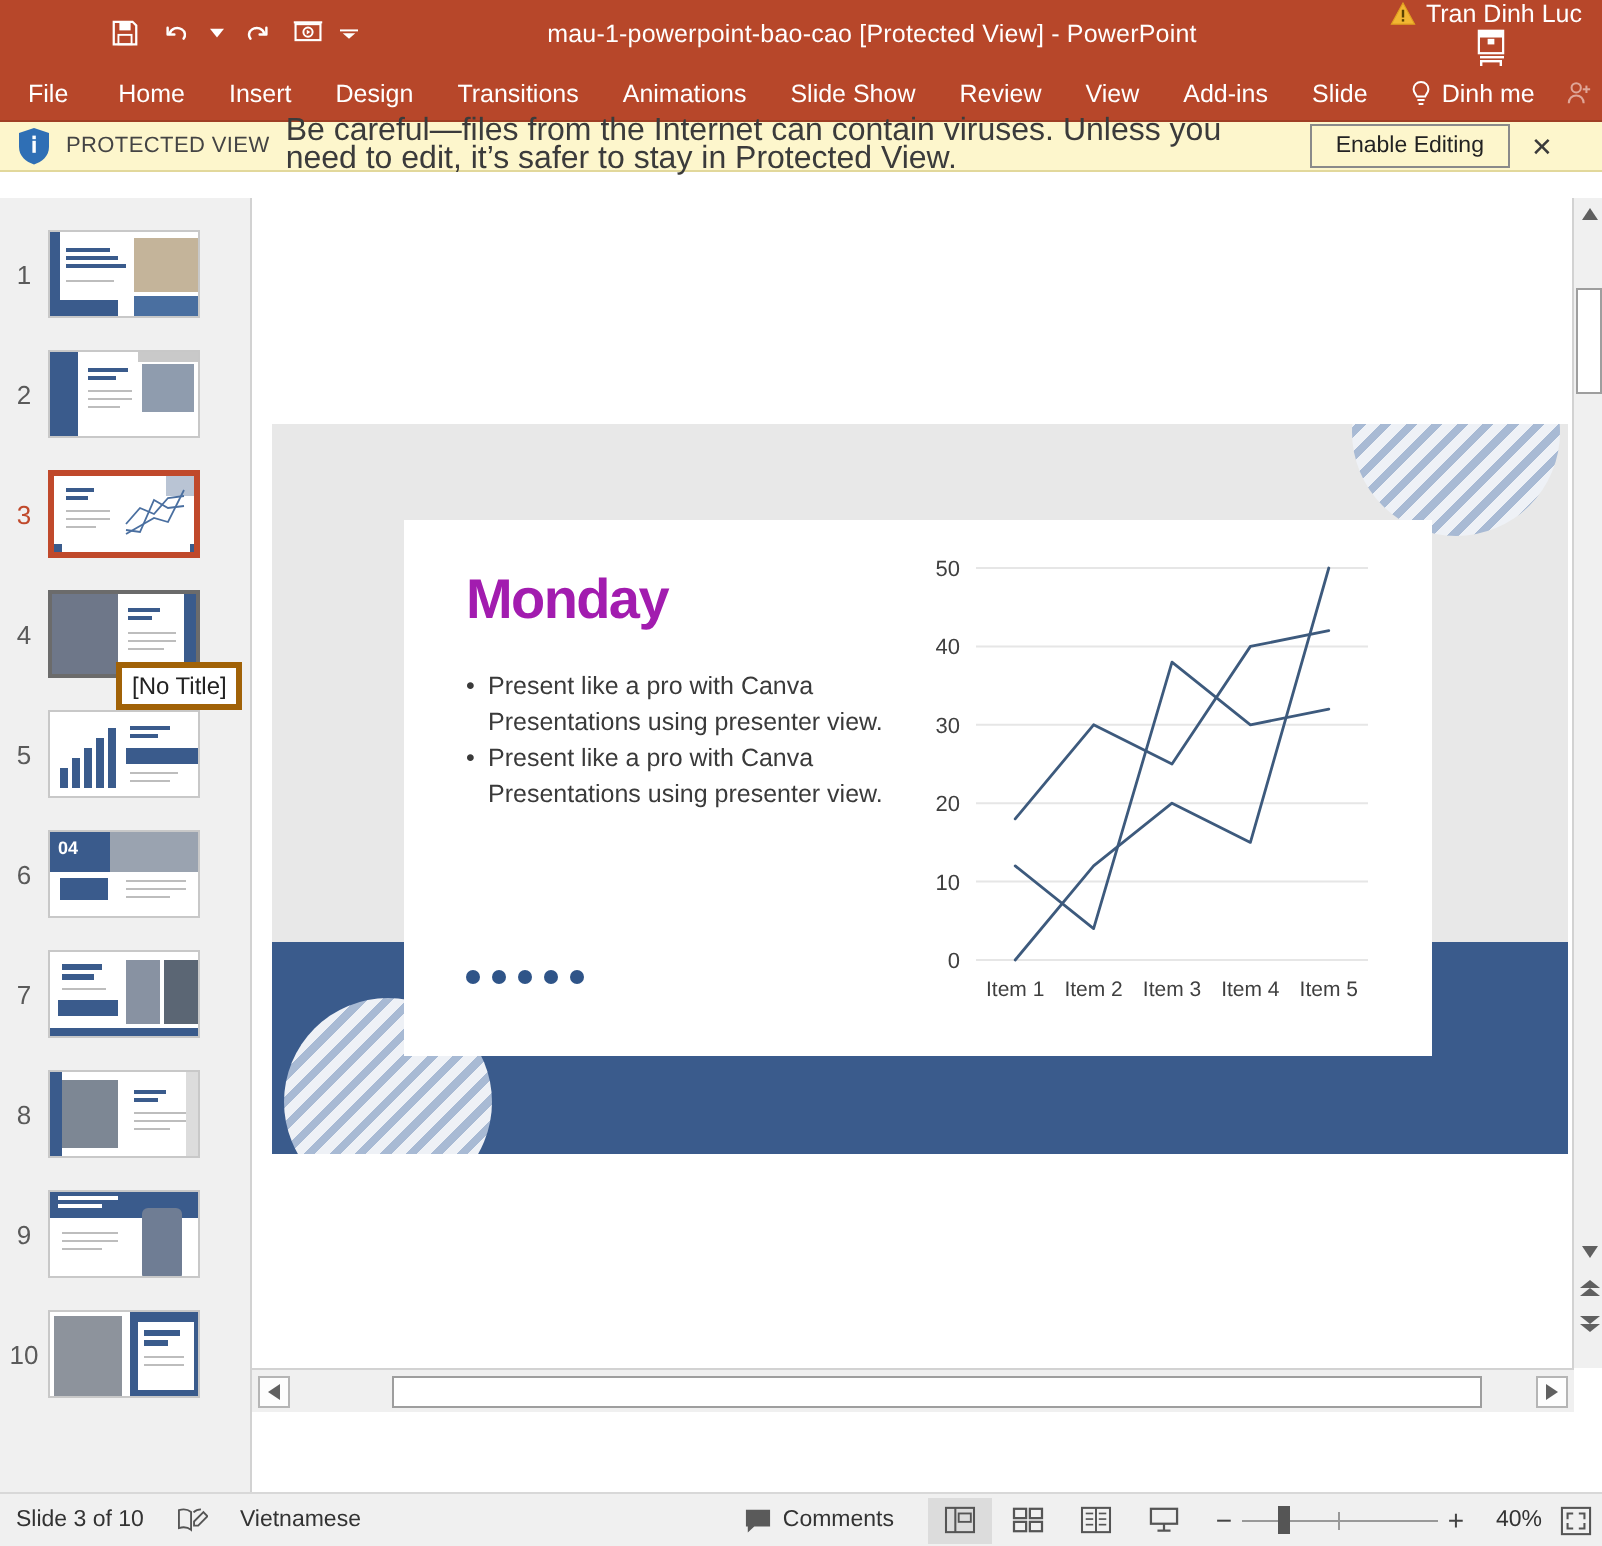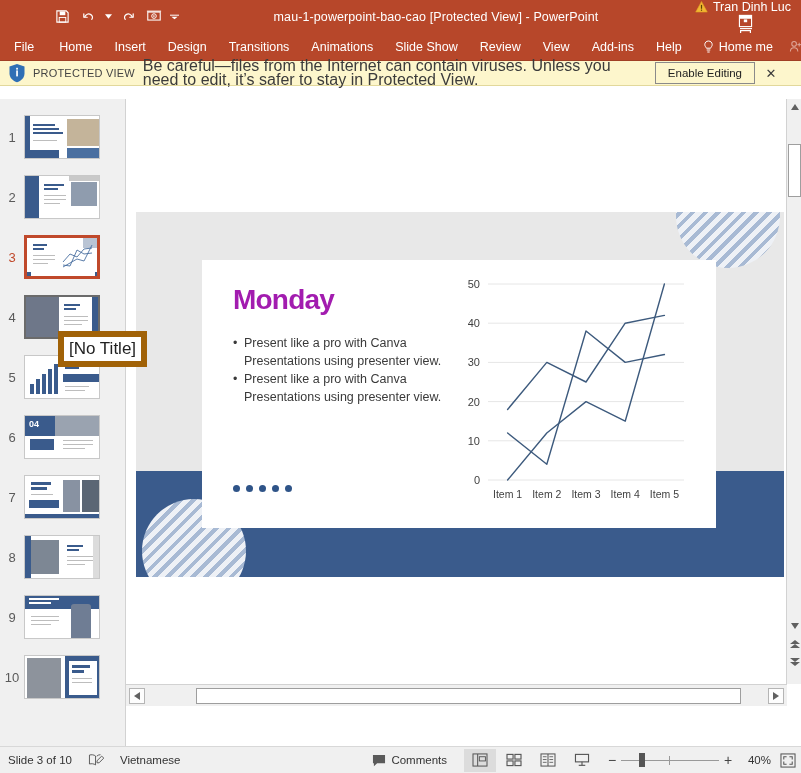--- a/index.html
+++ b/index.html
@@ -135,22 +135,22 @@
   .mb { position: absolute; background: #3a5b8c; }
   .mw { position: absolute; background: #ffffff; }
   .mg { position: absolute; background: #c9c9c9; }
   .mt { position: absolute; background: #3a5b8c; height: 2px; }
   .ml { position: absolute; background: #bdbdbd; height: 1px; }
   .mi { position: absolute; background: #9aa7b8; }
 
   .tooltip {
     position: absolute;
     left: 58px; top: 331px;
-    background: #ffffff; border: 6px solid #a16207;
-    font-size: 17px; color: #222222;
+    background: #ffffff; border: 3px solid #a16207;
+    font-size: 12px; color: #222222;
     padding: 2px 5px; white-space: nowrap;
     z-index: 40;
   }
 
   
   .editarea {
     position: absolute; left: 126px; top: 99px;
     width: 661px; height: 585px;
     background: #ffffff;
     overflow: hidden;
@@ -363,28 +363,28 @@
     <div class="tab first">File</div>
     <div class="tab">Home</div>
     <div class="tab">Insert</div>
     <div class="tab">Design</div>
     <div class="tab">Transitions</div>
     <div class="tab">Animations</div>
     <div class="tab">Slide Show</div>
     <div class="tab">Review</div>
     <div class="tab">View</div>
     <div class="tab">Add-ins</div>
-    <div class="tab">Help</div>
+    <div class="tab">Slide</div>
     <div class="tellme">
       <svg width="11" height="14" viewBox="0 0 11 14">
           <path d="M5.5 1C3.3 1 1.8 2.6 1.8 4.6c0 1.6 1.2 2.5 1.6 3.6h4.2c.4-1.1 1.6-2 1.6-3.6C9.2 2.6 7.7 1 5.5 1z" fill="none" stroke="#fff" stroke-width="1"></path>
           <line x1="3.7" y1="10" x2="7.3" y2="10" stroke="#fff" stroke-width="1"></line>
           <line x1="4.3" y1="12" x2="6.7" y2="12" stroke="#fff" stroke-width="1"></line>
         </svg>
-      <span>Home me</span>
+      <span>Dinh me</span>
     </div>
     <div class="share">
       <svg width="13" height="13" viewBox="0 0 14 14">
           <circle cx="5.5" cy="4.2" r="2.5" fill="none" stroke="#dfa698" stroke-width="1.1"></circle>
           <path d="M1.5 12.5c0-2.6 1.8-4.2 4-4.2s4 1.6 4 4.2" fill="none" stroke="#dfa698" stroke-width="1.1"></path>
           <line x1="11" y1="3" x2="11" y2="7" stroke="#dfa698" stroke-width="1.1"></line>
           <line x1="9" y1="5" x2="13" y2="5" stroke="#dfa698" stroke-width="1.1"></line>
         </svg>
       <span>Share</span>
     </div>

